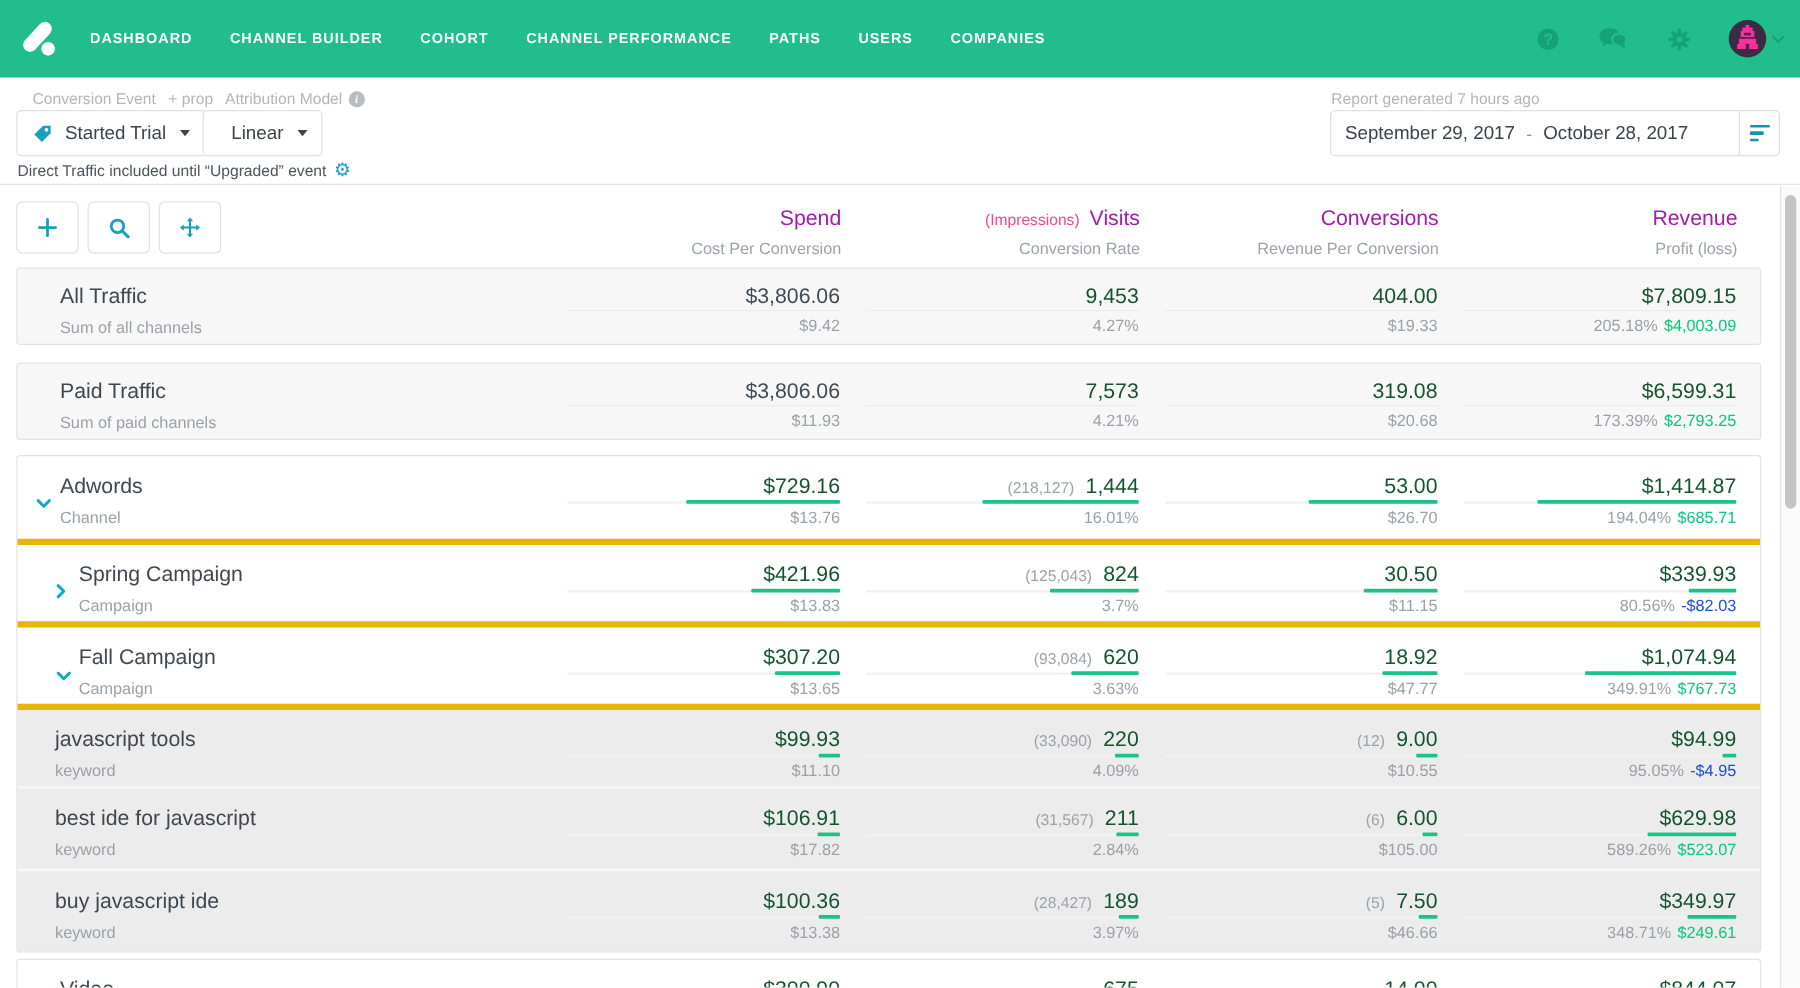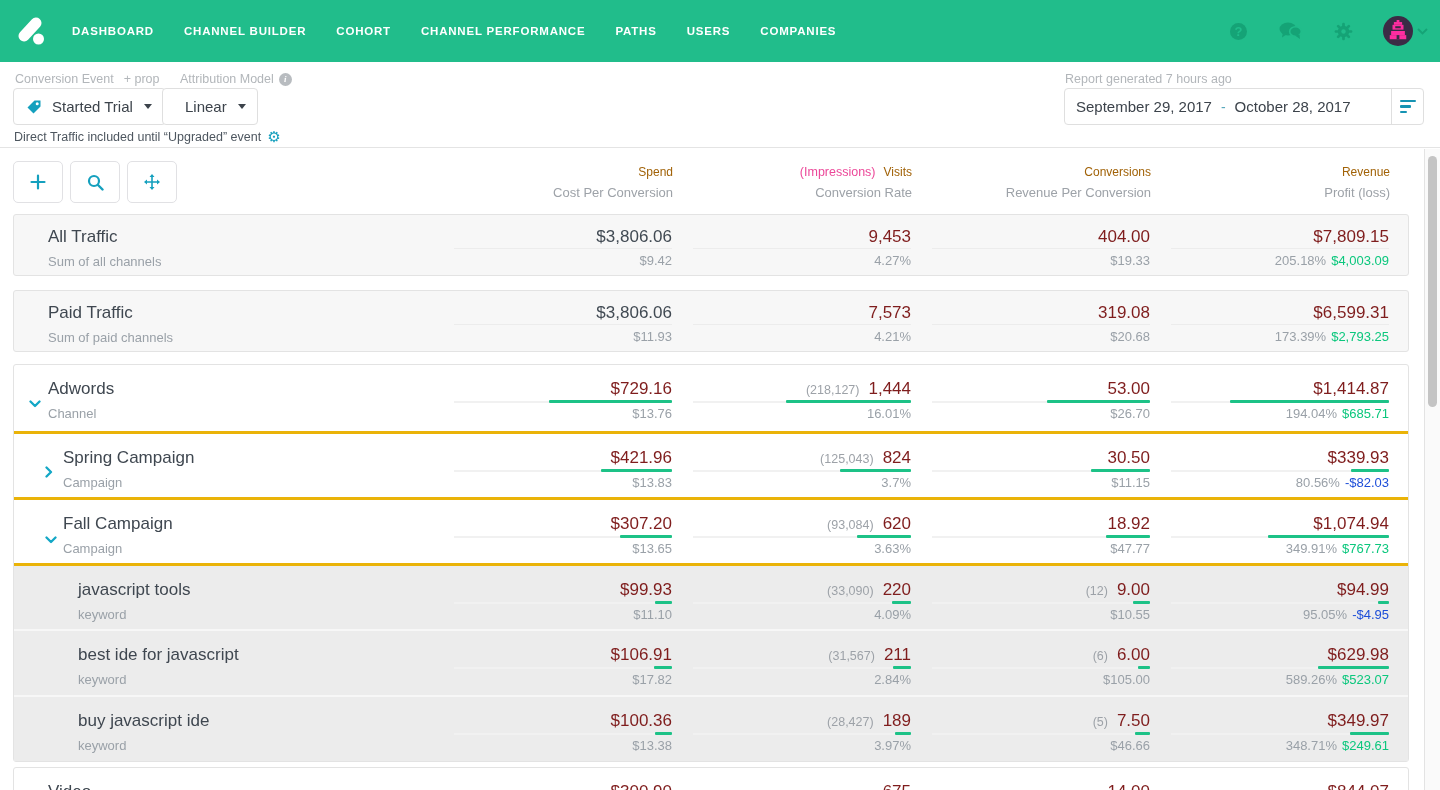--- a/index.html
+++ b/index.html
@@ -10,21 +10,21 @@
 .nav-items{display:flex;gap:30px;margin-left:27px}
 .nav-item{color:#fff;font-size:11.5px;font-weight:700;letter-spacing:.8px;cursor:pointer}
 .nav-right{margin-left:auto;display:flex;align-items:center;margin-right:12px}
 .nav-ico{margin-left:32px;display:flex;align-items:center}
 .help-circle{width:17px;height:17px;border-radius:50%;background:#15a376;color:#21bd8b;font-size:13px;font-weight:700;display:flex;align-items:center;justify-content:center}
 .avatar{width:30px;height:30px;border-radius:50%;background:#3b2b45;margin-left:30px;display:flex;align-items:center;justify-content:center;overflow:hidden}
 .av-chev{margin-left:4px;display:flex}
 
 .filters{position:relative;height:86px;border-bottom:1px solid #e4e4e4}
 .flabel{position:absolute;font-size:12.5px;color:#b2b6ba}
-.lbl-conv{left:15px;top:10px;display:flex;gap:10px}
+.lbl-conv{left:26px;top:10px;display:flex;gap:10px}
 .lbl-attr{left:180px;top:10px;display:flex;gap:5px;align-items:center}
 .info-dot{width:13px;height:13px;border-radius:50%;background:#b8bcc0;color:#fff;font-size:9px;font-weight:700;display:flex;align-items:center;justify-content:center;font-family:"Liberation Serif",serif;font-style:italic}
 .dd{position:absolute;top:26px;height:37px;border:1px solid #dfdfdf;border-radius:4px;background:#fff;display:flex;align-items:center;padding:0 12px;cursor:pointer}
 .dd1{left:13px;width:153px}
 .dd2{left:162px;width:96px}
 .dd-text{font-size:15px;color:#3c434b;margin-left:10px}
 .caret{width:0;height:0;border-left:4.5px solid transparent;border-right:4.5px solid transparent;border-top:5px solid #3c434b;margin-left:11px}
 .colon{position:absolute;left:169px;top:36px;color:#9aa0a6;font-size:14px}
 .note{position:absolute;left:14px;top:67px;font-size:12.5px;color:#4d565f;display:flex;align-items:center;gap:6px}
 .note-gear{color:#17a0be;font-size:15px;line-height:1}
@@ -36,50 +36,50 @@
 .df-line{height:2.5px;background:#1693b3;border-radius:1px}
 
 .table{position:relative;height:642px}
 .toolbar{position:absolute;left:13px;top:13px;display:flex;gap:7px}
 .tbtn{width:50px;height:42px;border:1px solid #e1e1e4;border-radius:5px;background:#fff;display:flex;align-items:center;justify-content:center;cursor:pointer}
 .thead{position:absolute;left:13px;top:17px;width:1396px;padding-right:19px;display:flex}
 .hspacer{flex:1}
 .hcell{width:239px;text-align:right}
 .hmain{display:flex;justify-content:flex-end;align-items:baseline;gap:8px}
 .hpre{font-size:12.5px;color:#ec4899}
-.htitle{font-size:12px;color:#a16207}
+.htitle{font-size:17px;color:#a21caf}
 .hsub{font-size:13px;color:#9da2a8;margin-top:6px}
 .cards{position:absolute;left:13px;top:66px;width:1396px}
 .card{border:1px solid #e3e3e3;border-radius:3px}
 .card.summary{background:#f7f7f7}
 .card.white{background:#fff}
 .gap14{margin-bottom:14px}
 .gap12{margin-bottom:12px}
 .gap5{margin-bottom:5px}
 .row{position:relative;display:flex;padding-right:19px;height:66px}
 .row.summary{height:60px}
-.row + .row{border-top:3px solid #eab308}
+.row + .row{border-top:5px solid #eab308}
 .row.keyword{background:#ececec}
 .row.keyword + .row.keyword{border-top:2px solid #f7f7f7}
 .rname{flex:1;position:relative;min-width:0}
 .row.summary .rname{padding-left:34px}
 .row.channel .rname{padding-left:34px}
 .row.campaign .rname{padding-left:49px}
-.row.keyword .rname{padding-left:64px}
+.row.keyword .rname{padding-left:30px}
 .rtitle{font-size:17px;color:#3f4750;margin-top:14px}
 .row.summary .rtitle{margin-top:12px}
 .rsub{font-size:13px;color:#9aa1a8;margin-top:7px}
 .chev{position:absolute}
 .row.channel .chev{left:15px;top:29px}
 .row.campaign .chev{left:31px;top:30px}
 .cell{width:239px;position:relative;text-align:right}
 .cmain{margin-top:14px;display:flex;justify-content:flex-end;align-items:baseline;gap:9px}
 .row.summary .cmain{margin-top:12px}
 .cpre{font-size:12.5px;color:#9da2a8}
-.cval{font-size:17px;color:#7f1d1d}
+.cval{font-size:17px;color:#14532d}
 .cval.dark{color:#414a53}
 .track{position:absolute;left:21px;right:0;top:36px;height:2px;background:#f1f1f1}
 .row.summary .track{top:33px;background:#ececec;height:1px}
 .bar{position:absolute;right:0;top:35px;height:3px;background:#1dc287;border-radius:1px}
 .csub{position:absolute;right:0;top:41px;font-size:13px;color:#9aa1a8;display:flex;gap:5px;justify-content:flex-end}
 .row.summary .csub{top:38px}
 .profit.pos{color:#0bc77d;font-weight:400}
 .profit.neg{color:#1d4ed8;font-weight:400}
 
 .sb{position:absolute;right:0;top:1px;width:16px;height:641px;background:#fafafa;border-left:1px solid #e3e3e3}

